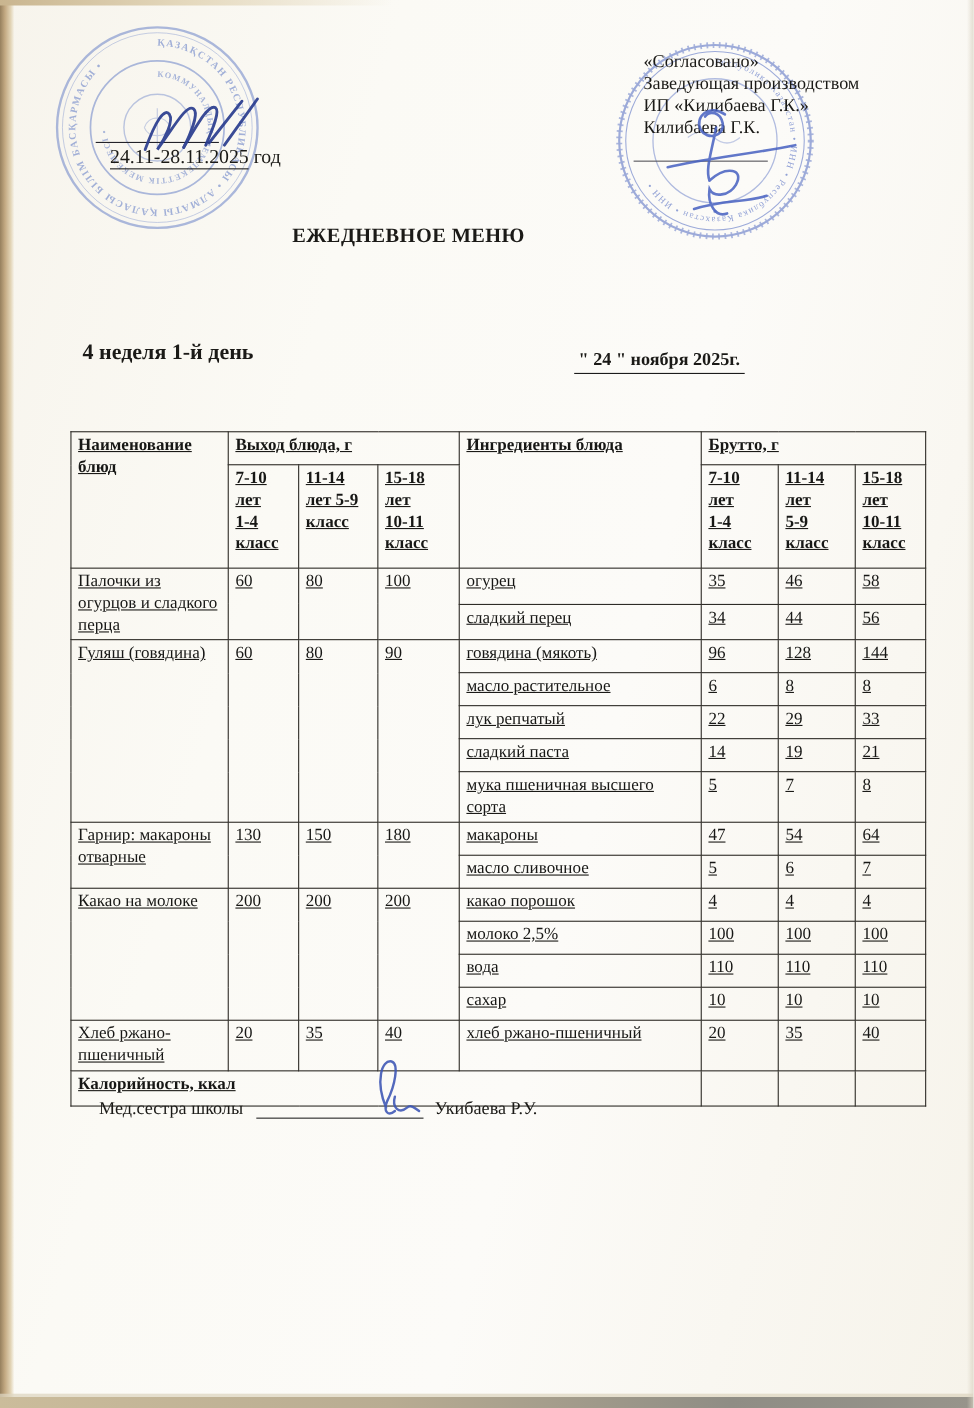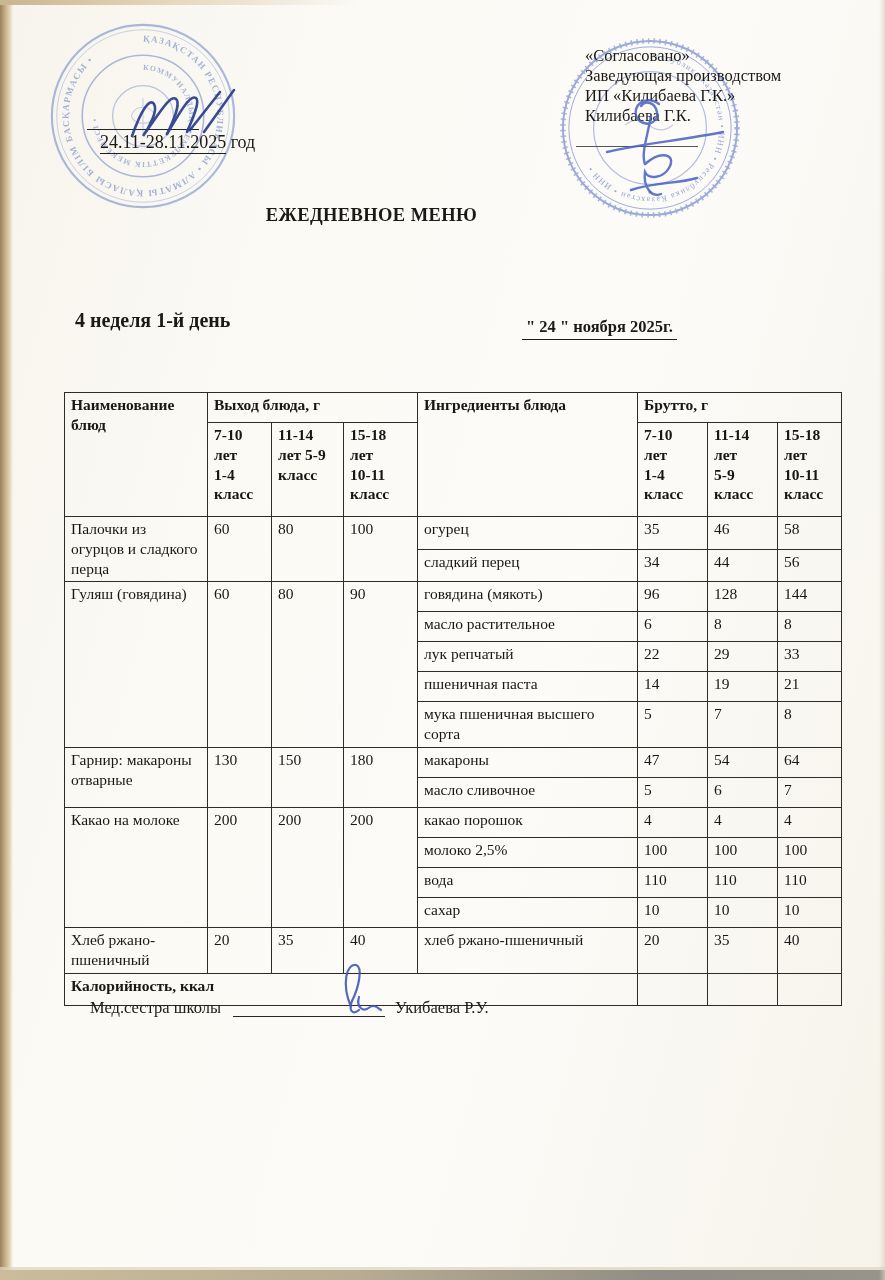--- a/index.html
+++ b/index.html
@@ -32,21 +32,21 @@
   .rule-left-sig{left:87px;top:129px;width:112px;}
   .rule-right-sig{left:576px;top:146px;width:122px;border-top-color:#56555a;border-top-width:1.3px;}
   .left-date{position:absolute;left:100px;top:132px;z-index:2;font-size:18px;}
 
   .doc-title{left:0;top:205px;width:743px;text-align:center;font-size:18.5px;font-weight:bold;letter-spacing:.4px;}
   .doc-subtitle{left:82px;top:241px;width:722px;text-align:center;font-size:17px;font-weight:bold;line-height:1.5;}
   .week-day{left:75px;top:309px;font-size:20px;font-weight:bold;}
   .date-line{left:522px;top:317px;font-size:16.5px;font-weight:bold;border-bottom:1.6px solid #1c1c1c;padding:0 4px 2px 4px;}
 
   
-  .menu-table-wrap{position:absolute;left:64px;top:392px;z-index:2;}
+  .menu-table-wrap{position:absolute;left:64px;top:392px;z-index:2;text-decoration:underline;}
   table.menu{border-collapse:collapse;table-layout:fixed;width:778px;}
   table.menu td,table.menu th{
     border:1.6px solid #2e2c27;padding:2px 6px 3px 6px;vertical-align:top;text-align:left;
     font-size:15.5px;line-height:1.28;font-family:"Liberation Serif","DejaVu Serif",serif;color:#171715;
     overflow:hidden;
   }
   table.menu th{font-weight:bold;}
   .pre{white-space:pre-line;}
   col.c-name{width:143px;} col.c-p1{width:64px;} col.c-p2{width:72px;} col.c-p3{width:74px;}
   col.c-ing{width:220px;} col.c-b1{width:70px;} col.c-b2{width:70px;} col.c-b3{width:64px;}
@@ -216,21 +216,21 @@
         <td>8</td>
         <td>8</td>
       </tr>
       <tr class="ing-row">
         <td>лук репчатый</td>
         <td>22</td>
         <td>29</td>
         <td>33</td>
       </tr>
       <tr class="ing-row">
-        <td>пшеничная паста</td>
+        <td>сладкий паста</td>
         <td>14</td>
         <td>19</td>
         <td>21</td>
       </tr>
       <tr class="ing-row">
         <td>мука пшеничная высшего сорта</td>
         <td>5</td>
         <td>7</td>
         <td>8</td>
       </tr>

